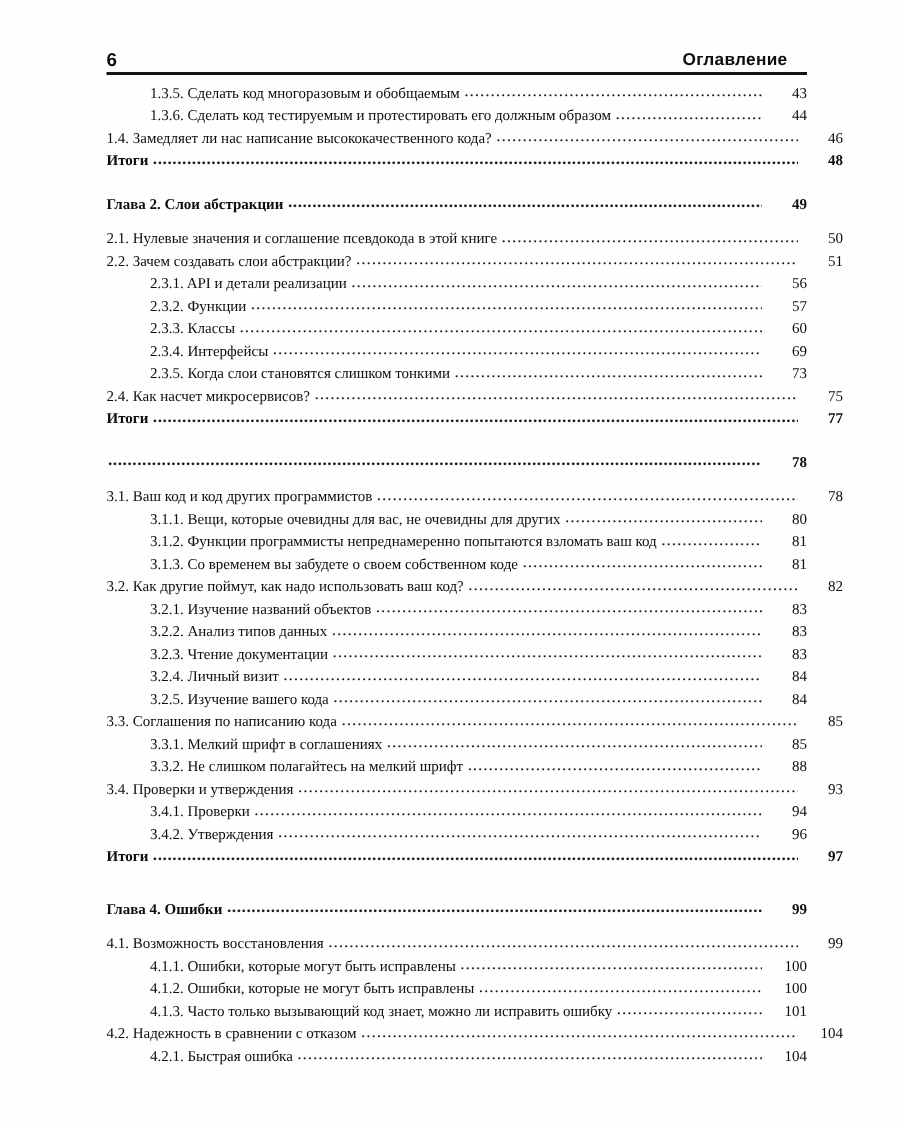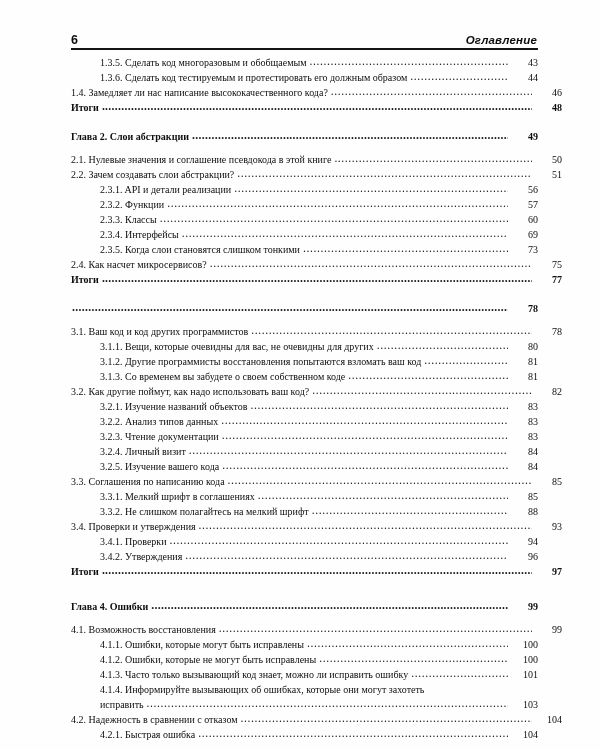--- a/index.html
+++ b/index.html
@@ -38,24 +38,23 @@
     left: 0;
     bottom: 2px;
     font-family: "Liberation Sans", "DejaVu Sans", sans-serif;
     font-weight: bold;
     font-size: 12.5px;
     letter-spacing: 0px;
     line-height: 13px;
   }
   .running-head .head-title {
     position: absolute;
-    right: 0;
+    right: 12px;
     bottom: 2px;
     font-family: "Liberation Sans", "DejaVu Sans", sans-serif;
-    font-style: italic;
     font-weight: bold;
     font-size: 11.5px;
     line-height: 13px;
     letter-spacing: .2px;
   }
   .rule {
     position: absolute;
     left: 71px;
     right: 62px;
     top: 48px;
@@ -240,21 +239,21 @@
         <span class="label">3.1. Ваш код и код других программистов</span>
         <span class="leader"></span>
         <span class="pageno">78</span>
       </div>
       <div class="entry lvl3">
         <span class="label">3.1.1. Вещи, которые очевидны для вас, не очевидны для других</span>
         <span class="leader"></span>
         <span class="pageno">80</span>
       </div>
       <div class="entry lvl3">
-        <span class="label">3.1.2. Другие программисты восстановления попытаются взломать ваш код</span>
+        <span class="label">3.1.2. Функции программисты непреднамеренно попытаются взломать ваш код</span>
         <span class="leader"></span>
         <span class="pageno">81</span>
       </div>
       <div class="entry lvl3">
         <span class="label">3.1.3. Со временем вы забудете о своем собственном коде</span>
         <span class="leader"></span>
         <span class="pageno">81</span>
       </div>
       <div class="entry lvl2">
         <span class="label">3.2. Как другие поймут, как надо использовать ваш код?</span>
@@ -341,28 +340,20 @@
       <div class="entry lvl3">
         <span class="label">4.1.2. Ошибки, которые не могут быть исправлены</span>
         <span class="leader"></span>
         <span class="pageno">100</span>
       </div>
       <div class="entry lvl3">
         <span class="label">4.1.3. Часто только вызывающий код знает, можно ли исправить ошибку</span>
         <span class="leader"></span>
         <span class="pageno">101</span>
       </div>
-      <div class="entry wrap lvl3">
-        <span class="wline1">4.1.4. Информируйте вызывающих об ошибках, которые они могут захотеть</span>
-        <span class="wline2">
-          <span class="label">исправить</span>
-          <span class="leader"></span>
-          <span class="pageno">103</span>
-        </span>
-      </div>
       <div class="entry lvl2">
         <span class="label">4.2. Надежность в сравнении с отказом</span>
         <span class="leader"></span>
         <span class="pageno">104</span>
       </div>
       <div class="entry lvl3">
         <span class="label">4.2.1. Быстрая ошибка</span>
         <span class="leader"></span>
         <span class="pageno">104</span>
       </div>

